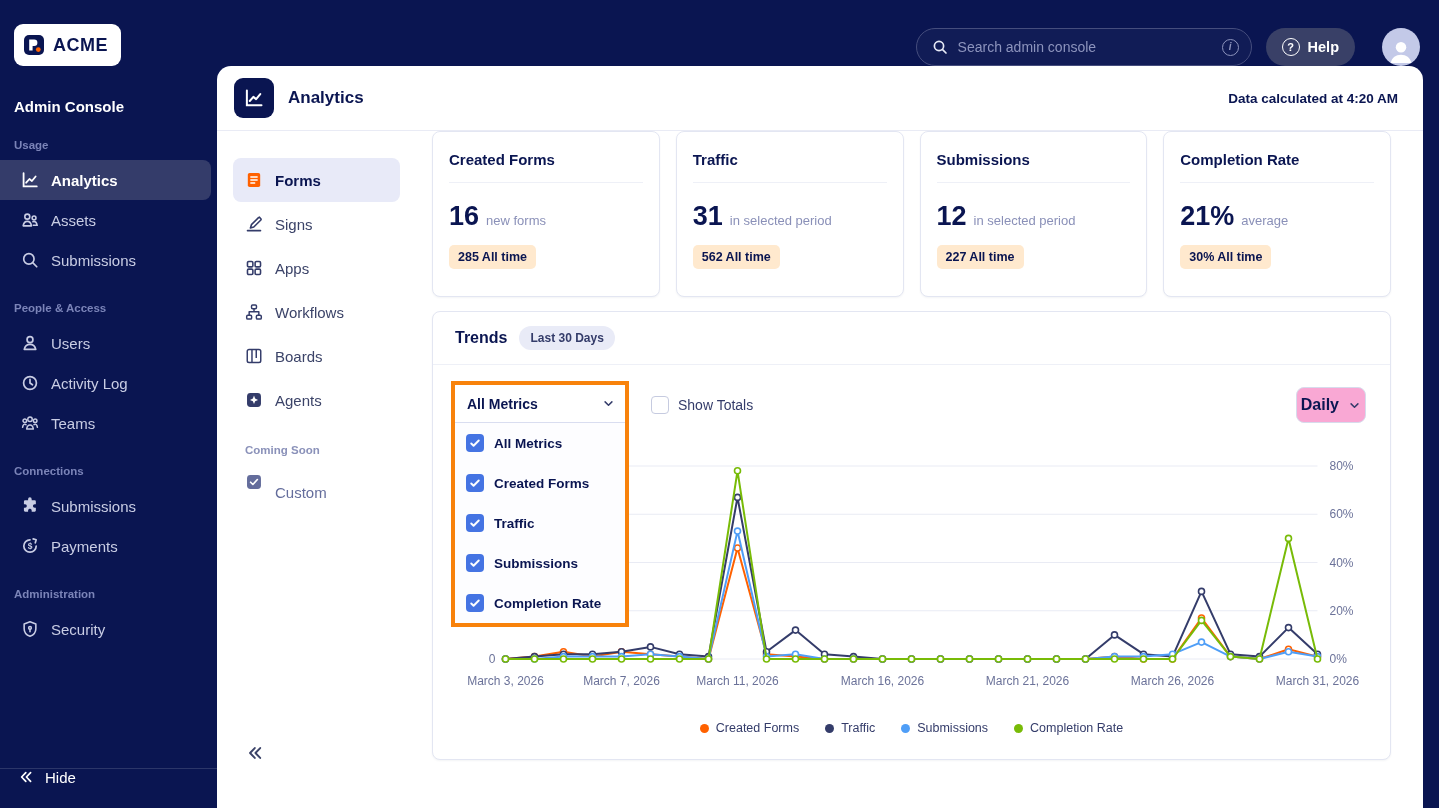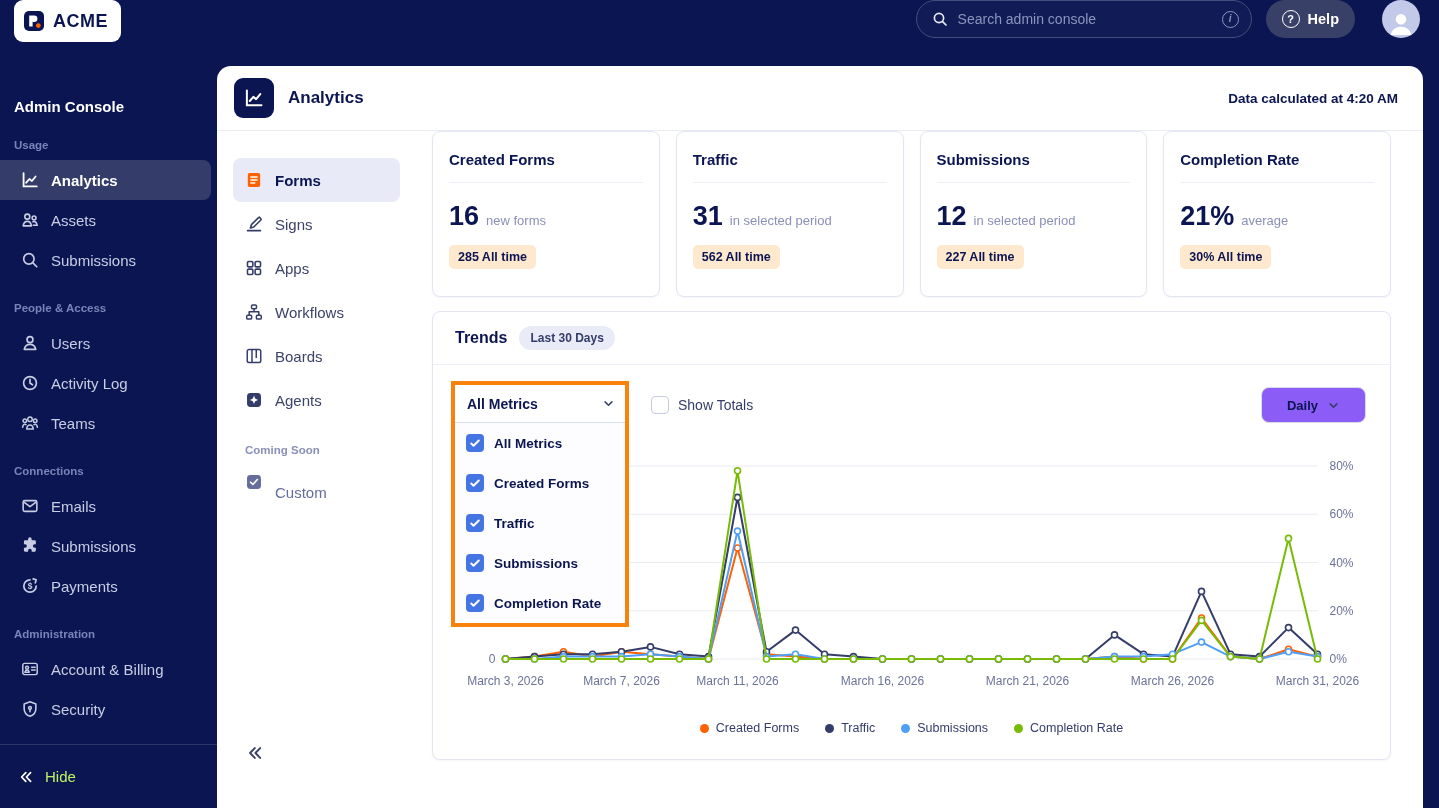--- a/index.html
+++ b/index.html
@@ -2,21 +2,21 @@
 <html style="--navy: #0a1551; --accent-orange: #ff6100; --annotation-orange: #f8820b; --checkbox-blue: #4574e3; --badge-bg: #ffe9ce; --active-item-bg: #343c6a; --subnav-active-bg: #e8eaf8;"><head>
 <meta charset="utf-8">
 <style>
   * { margin:0; padding:0; box-sizing:border-box; }
   html,body { width:1439px; height:808px; }
   body { font-family:"Liberation Sans", sans-serif; background:var(--navy,#0a1551); overflow:hidden; }
   svg { display:block; width:100%; height:100%; }
   .app { width:1439px; height:808px; position:relative; }
 
   
-  .topbar { height:66px; display:flex; align-items:flex-start; padding:0 19px 0 14px; }
+  .topbar { height:66px; display:flex; align-items:flex-end; padding:0 19px 0 14px; }
   .brand { background:#fff; border-radius:9px; height:42px; display:flex; align-items:center; gap:8px; padding:0 13px 0 9px; cursor:pointer; }
   .brand-icon { width:22px; height:22px; }
   .brand-text { font-size:18px; font-weight:800; color:var(--navy,#0a1551); letter-spacing:.5px; }
   .search-pill { width:336px; height:38px; border:1px solid #454d7d; border-radius:19px; display:flex; align-items:center; gap:10px; padding:0 12px 0 15px; margin-left:auto; background:rgba(255,255,255,.03); }
   .search-icon { width:16px; height:16px; color:#e6e9f6; flex-shrink:0; }
   .search-input { flex:1; background:transparent; border:none; outline:none; color:#fff; font-size:14px; font-family:inherit; min-width:0; }
   .search-input::placeholder { color:#8d94bd; }
   .info-icon { width:17px; height:17px; border:1.4px solid #8d94bd; border-radius:50%; color:#8d94bd; font-size:10px; line-height:1; display:flex; align-items:center; justify-content:center; font-weight:bold; font-style:italic; flex-shrink:0; cursor:pointer; }
   .help-btn { height:38px; border:none; border-radius:19px; background:#394067; display:flex; align-items:center; gap:8px; padding:0 16px; color:#fff; font-size:14.5px; font-weight:bold; margin-left:14px; cursor:pointer; font-family:inherit; }
   .help-q { width:18px; height:18px; border:1.6px solid #fff; border-radius:50%; font-size:11px; display:flex; align-items:center; justify-content:center; font-weight:bold; }
@@ -27,21 +27,21 @@
   .layout { display:flex; height:742px; }
 
   
   .sidebar { width:217px; flex-shrink:0; display:flex; flex-direction:column; }
   .side-title { color:#fff; font-size:15px; font-weight:bold; padding:32px 14px 2px; }
   .side-scroll { flex:1; overflow:hidden; }
   .side-section-label { color:#7b84b8; font-size:11.5px; font-weight:bold; padding:22px 14px 9px; }
   .side-item { display:flex; align-items:center; gap:12px; height:40px; padding:0 0 0 21px; margin-right:6px; color:#c9cde4; font-size:15px; cursor:pointer; border-radius:0 8px 8px 0; }
   .side-item.active { background:var(--active-item-bg,#343c6a); color:#fff; font-weight:bold; }
   .side-icon { width:18px; height:18px; flex-shrink:0; }
-  .side-hide { border-top:1px solid rgba(255,255,255,.14); height:64px; display:flex; align-items:center; gap:11px; padding:0 18px; color:#bef264; font-size:15px; cursor:pointer; }
+  .side-hide { border-top:1px solid rgba(255,255,255,.14); height:40px; display:flex; gap:11px; padding:0 18px; color:#ffffff; font-size:15px; cursor:pointer; }
   .hide-icon { width:16px; height:16px; color:#fff; }
 
   
   .main { flex:1; background:#fff; border-radius:14px 14px 0 0; margin-right:16px; display:flex; flex-direction:column; overflow:hidden; }
   .main-header { height:65px; flex-shrink:0; display:flex; align-items:center; padding:0 25px 0 17px; border-bottom:1px solid #e9ebf5; }
   .header-icon { width:40px; height:40px; background:var(--navy,#0a1551); border-radius:9px; display:flex; align-items:center; justify-content:center; color:#fff; margin-right:14px; }
   .header-icon svg { width:20px; height:20px; }
   .header-title { font-size:17px; font-weight:bold; color:var(--navy,#0a1551); }
   .header-meta { margin-left:auto; font-size:13.5px; font-weight:bold; color:var(--navy,#0a1551); }
   .main-body { flex:1; display:flex; min-height:0; }
@@ -66,21 +66,21 @@
 
   
   .trends-card { border:1px solid #e3e6f2; border-radius:8px; margin-top:14px; background:#fff; position:relative; box-shadow:0 1px 2px rgba(20,30,80,.05); }
   .trends-header { height:53px; display:flex; align-items:center; gap:12px; padding:0 22px; border-bottom:1px solid #eef0f7; }
   .trends-title { font-size:16px; font-weight:bold; color:var(--navy,#0a1551); }
   .trends-badge { background:#e9ebf7; color:#343c6a; font-size:12px; font-weight:bold; padding:5px 11px; border-radius:12px; }
   .trends-body { position:relative; padding:20px 24px 24px; }
   .controls-row { display:flex; align-items:center; height:40px; }
   .show-totals { display:flex; align-items:center; gap:9px; margin-left:194px; font-size:14px; color:#343c6a; cursor:pointer; }
   .checkbox-empty { width:18px; height:18px; border:1.6px solid #c6cbe0; border-radius:4px; background:#fff; }
-  .interval-select { margin-left:auto; display:flex; align-items:center; gap:9px; border:1px solid #d7dbec; border-radius:8px; padding:0 25px; height:36px; font-size:13px; font-weight:bold; color:var(--navy,#0a1551); cursor:pointer; background:#8b5cf6; }
+  .interval-select { margin-left:auto; display:flex; align-items:center; gap:9px; border:1px solid #d7dbec; border-radius:8px; padding:0 4px; height:36px; font-size:16px; font-weight:bold; color:var(--navy,#0a1551); cursor:pointer; background:#f9a8d4; }
   .chev { width:13px; height:13px; color:#343c6a; }
 
   
   .metrics-overlay { position:absolute; left:18px; top:16px; z-index:30; width:178px; border:4px solid var(--annotation-orange,#f8820b); background:#fff; }
   .metrics-select { display:flex; align-items:center; justify-content:space-between; height:38px; padding:0 10px 0 12px; border-bottom:1px solid #d9ddf0; font-size:14px; font-weight:bold; color:var(--navy,#0a1551); cursor:pointer; }
   .metric-option { display:flex; align-items:center; gap:10px; height:40px; padding:0 11px; cursor:pointer; background:#fdfdff; }
   .metric-label { font-size:13.5px; font-weight:bold; color:var(--navy,#0a1551); }
   .checkbox-checked { width:18px; height:18px; border-radius:4px; background:var(--checkbox-blue,#4574e3); display:flex; align-items:center; justify-content:center; flex-shrink:0; }
   .checkbox-checked svg { width:12px; height:12px; }
 
@@ -189,57 +189,37 @@
                 <circle cx="12.6" cy="6" r="1.6"></circle>
                 <path d="M5 13.4c.4-2.4 1.5-3.6 3-3.6s2.6 1.2 3 3.6z" stroke-linejoin="round"></path>
                 <path d="M1.4 11.8c.3-1.8 1-2.8 2-2.8.4 0 .8.2 1.1.5M14.6 11.8c-.3-1.8-1-2.8-2-2.8-.4 0-.8.2-1.1.5" stroke-linecap="round"></path>
               </svg>
             </span>
             <span class="side-label">Teams</span>
           </div>
           <div class="side-section-label">Connections</div>
           <div class="side-item">
             <span class="side-icon">
-              <svg viewBox="0 0 16 16" fill="none" stroke="currentColor" stroke-width="1.4" stroke-linejoin="round">
-                <rect x="1.9" y="3.2" width="12.2" height="9.6" rx="1.5"></rect>
-                <path d="M2.6 4.6L8 8.6l5.4-4"></path>
-              </svg>
-            </span>
-            <span class="side-label">Emails</span>
-          </div>
-          <div class="side-item">
-            <span class="side-icon">
               <svg viewBox="0 0 16 16" fill="currentColor">
                 <path d="M6.3 1.9a1.6 1.6 0 0 1 3.2 0v1h2.7a1 1 0 0 1 1 1v2.5h-1a1.6 1.6 0 0 0 0 3.2h1v2.5a1 1 0 0 1-1 1H9.5v-1a1.6 1.6 0 0 0-3.2 0v1H3.6a1 1 0 0 1-1-1V9.6h1a1.6 1.6 0 0 0 0-3.2h-1V3.9a1 1 0 0 1 1-1h2.7z"></path>
               </svg>
             </span>
             <span class="side-label">Submissions</span>
           </div>
           <div class="side-item">
             <span class="side-icon">
               <svg viewBox="0 0 16 16">
                 <path d="M13.5 8A5.5 5.5 0 1 1 8 2.5" fill="none" stroke="currentColor" stroke-width="1.5" stroke-linecap="round"></path>
                 <path d="M10.8 1.7l2.7.8-.8 2.7" fill="none" stroke="currentColor" stroke-width="1.5" stroke-linecap="round" stroke-linejoin="round"></path>
                 <text x="8" y="10.7" font-size="7.5" font-weight="bold" fill="currentColor" text-anchor="middle">$</text>
               </svg>
             </span>
             <span class="side-label">Payments</span>
           </div>
           <div class="side-section-label">Administration</div>
-          <div class="side-item">
-            <span class="side-icon">
-              <svg viewBox="0 0 16 16" fill="none" stroke="currentColor" stroke-width="1.3">
-                <rect x="1.6" y="3" width="12.8" height="10" rx="1.6"></rect>
-                <circle cx="5.4" cy="6.8" r="1.3"></circle>
-                <path d="M3.4 10.8c.4-1.3 1.1-2 2-2s1.6.7 2 2z" stroke-linejoin="round"></path>
-                <path d="M9.4 6.4h3.2M9.4 8.8h3.2" stroke-linecap="round"></path>
-              </svg>
-            </span>
-            <span class="side-label">Account &amp; Billing</span>
-          </div>
           <div class="side-item">
             <span class="side-icon">
               <svg viewBox="0 0 16 16" fill="none" stroke="currentColor" stroke-width="1.4" stroke-linejoin="round">
                 <path d="M8 1.6l5.2 1.9v4.2c0 3.3-2.1 5.6-5.2 6.8-3.1-1.2-5.2-3.5-5.2-6.8V3.5z"></path>
                 <circle cx="8" cy="7" r="1.2"></circle>
                 <path d="M8 8.2v2.2" stroke-linecap="round"></path>
               </svg>
             </span>
             <span class="side-label">Security</span>
           </div>

